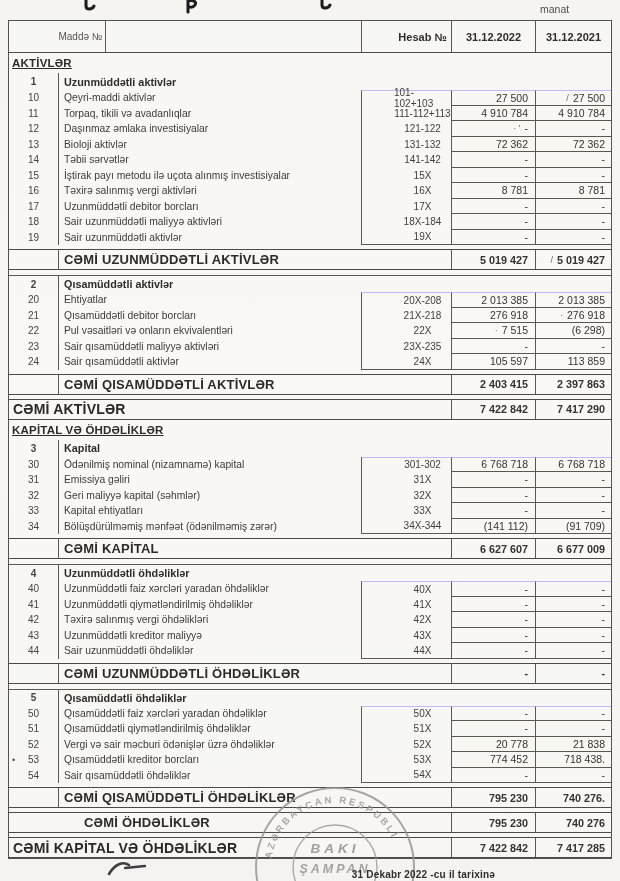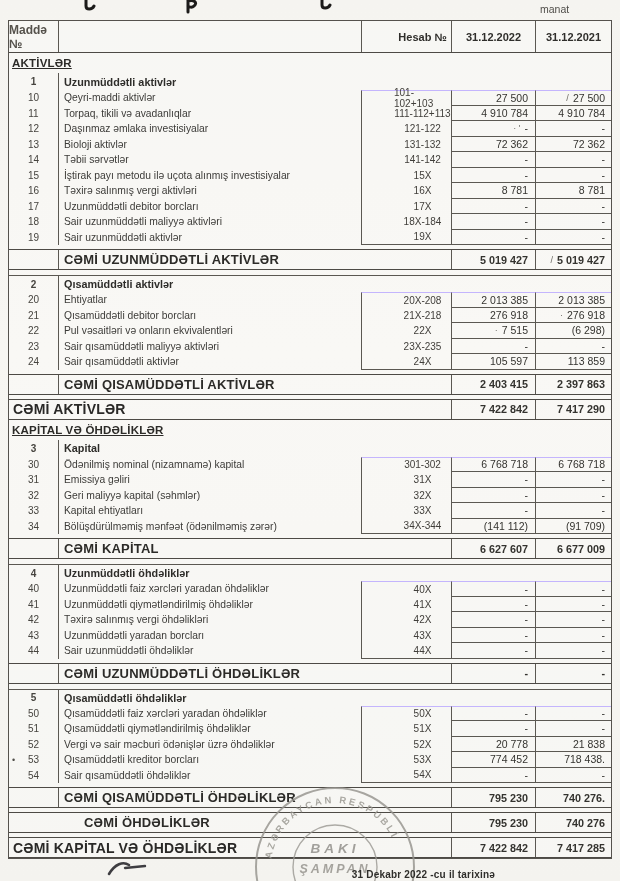--- a/index.html
+++ b/index.html
@@ -22,21 +22,21 @@
   .c1{width:50px;justify-content:center;font-size:10px;color:#46443f;position:relative;}
   .c2{flex:1;padding-left:5px;font-size:10.3px;}
   .c3{width:90px;justify-content:center;font-size:10px;color:#403e3a;padding-left:32px;}
   .c4{width:84px;justify-content:flex-end;padding-right:7px;font-size:10.5px;}
   .c5{width:76px;justify-content:flex-end;padding-right:6px;font-size:10.5px;}
   .br{border-right:1px solid #5b5852;}
   .bl{border-left:1px solid #5b5852;}
   .bb{border-bottom:1px solid #5b5852;}
   .bt{border-top:1px solid #c4b5fd;}
   .row.header{height:32px;border-bottom:1.4px solid #4d4a45;font-weight:bold;}
-  .row.header .c1{font-size:12px;font-weight:bold;color:#55524c;}
+  .row.header .c1{font-size:10px;font-weight:normal;color:#55524c;margin-left:47px;}
   .row.header .c3,.row.header .c4,.row.header .c5{font-size:11px;color:#2f2e2b;}
   .row.header .c4,.row.header .c5{justify-content:center;padding-right:0;}
   .row.section{height:20px;}
   .row.section .c2{padding-left:3px;}
   .row.section .lbl{font-weight:bold;font-size:11.5px;color:#2c2b28;text-decoration:underline;letter-spacing:.2px;}
   .row.group{height:17px;}
   .row.group .c1{font-weight:bold;}
   .row.group .c2{font-weight:bold;font-size:10.8px;color:#2e2d2a;}
   .row.sep{border-top:1px solid #5b5852;margin-top:5px;}
   .row.detail{height:15.5px;}
@@ -402,21 +402,21 @@
         <div class="c3 bl">42X</div>
         <div class="c4 bl bb">
           <span class="num">-</span>
         </div>
         <div class="c5 bl bb">
           <span class="num">-</span>
         </div>
       </div>
       <div class="row detail">
         <div class="c1 br">43</div>
-        <div class="c2">Uzunmüddətli yaradan borcları</div>
+        <div class="c2">Uzunmüddətli kreditor maliyyə</div>
         <div class="c3 bl">43X</div>
         <div class="c4 bl bb">
           <span class="num">-</span>
         </div>
         <div class="c5 bl bb">
           <span class="num">-</span>
         </div>
       </div>
       <div class="row detail">
         <div class="c1 br">44</div>

